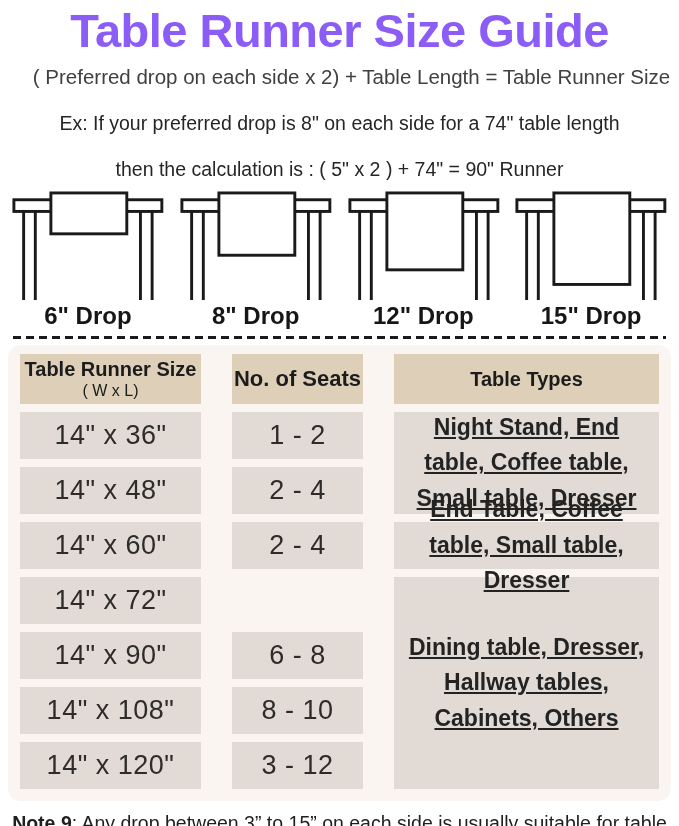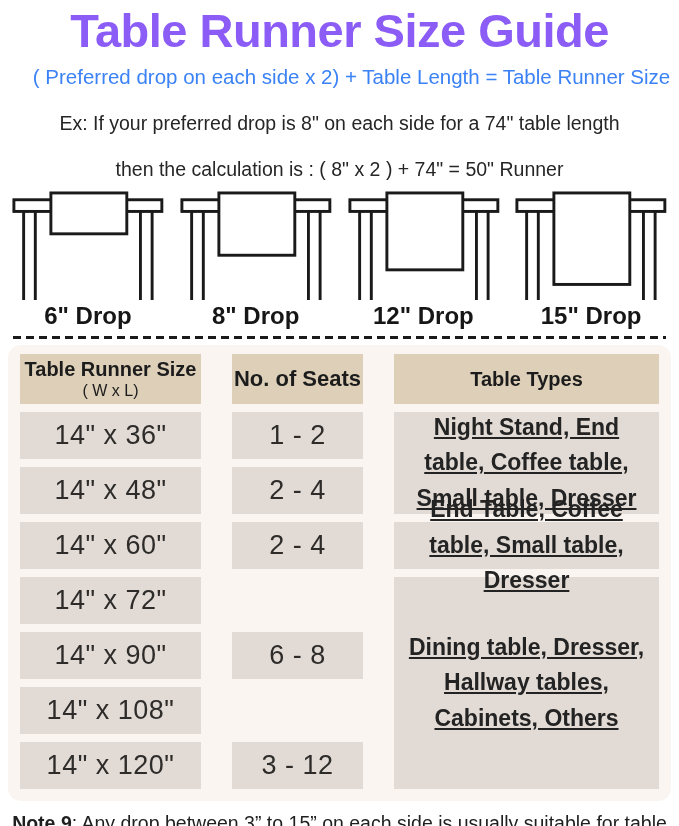--- a/index.html
+++ b/index.html
@@ -7,21 +7,21 @@
     --data-cell-bg:#e2dbd5;
     --section-bg:#faf5f0;
     --ink:#1c1c1c;
   }
   *{margin:0;padding:0;box-sizing:border-box;}
   html,body{width:679px;background:#ffffff;font-family:"Liberation Sans","DejaVu Sans",sans-serif;color:var(--ink);}
   .page{width:679px;height:826px;overflow:hidden;background:#fff;}
 
   
   .title{font-size:47px;font-weight:bold;text-align:center;letter-spacing:-0.5px;padding-top:3px;color:#8b5cf6;}
-  .formula{font-size:20.5px;text-align:center;margin-top:7px;color:#3b82f6;padding-left:24px;}
+  .formula{font-size:20.5px;text-align:center;margin-top:7px;color:#404040;padding-left:24px;}
   .example{font-size:19.5px;text-align:center;margin-top:23px;color:#262626;}
 
   
   .figures{display:grid;grid-template-columns:repeat(4,1fr);column-gap:12px;padding:0 10px;margin-top:10px;}
   .figure{display:flex;flex-direction:column;align-items:center;}
   .figure svg{width:100%;height:auto;display:block;}
   .caption{font-size:24px;font-weight:bold;margin-top:2px;color:#161616;}
 
   .dashline{height:3px;margin:6px 13px 0 13px;
     background:repeating-linear-gradient(90deg,#1a1a1a 0 8px,transparent 8px 13px);}
@@ -50,21 +50,21 @@
   .note b{font-weight:bold;}
 </style>
 </head>
 <body>
 
 <div class="page">
 
   <h1 class="title">Table Runner Size Guide</h1>
   <p class="formula">( Preferred drop on each side x 2) + Table Length = Table Runner Size</p>
   <p class="example">Ex: If your preferred drop is 8" on each side for a 74" table length</p>
-  <p class="example">then the calculation is : ( 8" x 2 ) + 74" = 50" Runner</p>
+  <p class="example">then the calculation is : ( 5" x 2 ) + 74" = 90" Runner</p>
 
   <div class="figures">
 
     <div class="figure">
       <svg viewBox="0 0 160 112" aria-hidden="true">
         <rect x="4" y="9" width="152" height="12" fill="#fff" stroke="#1a1a1a" stroke-width="3"></rect>
         <line x1="14" y1="21" x2="14" y2="112" stroke="#1a1a1a" stroke-width="3"></line>
         <line x1="26" y1="21" x2="26" y2="112" stroke="#1a1a1a" stroke-width="3"></line>
         <line x1="134" y1="21" x2="134" y2="112" stroke="#1a1a1a" stroke-width="3"></line>
         <line x1="146" y1="21" x2="146" y2="112" stroke="#1a1a1a" stroke-width="3"></line>
@@ -132,20 +132,21 @@
       <div class="cell data num c1 r4">14" x 60"</div>
       <div class="cell data num c1 r5">14" x 72"</div>
       <div class="cell data num c1 r6">14" x 90"</div>
       <div class="cell data num c1 r7">14" x 108"</div>
       <div class="cell data num c1 r8">14" x 120"</div>
 
       <div class="cell data num c2 r2">1 - 2</div>
       <div class="cell data num c2 r3">2 - 4</div>
       <div class="cell data num c2 r4">2 - 4</div>
       <div class="cell data num c2 r6">6 - 8</div>
+      <div class="cell data num c2 r7">8 - 10</div>
       <div class="cell data num c2 r8">3 - 12</div>
 
       <div class="cell data types c3 rspan2">Night Stand, End table, Coffee table, Small table, Dresser</div>
       <div class="cell data types c3 rspan4">Dining table, Dresser, Hallway tables, Cabinets, Others</div>
       <div class="cell data types c3 r4">End Table, Coffee table, Small table, Dresser</div>
 
     </div>
   </div>
 
   <div class="notes">

